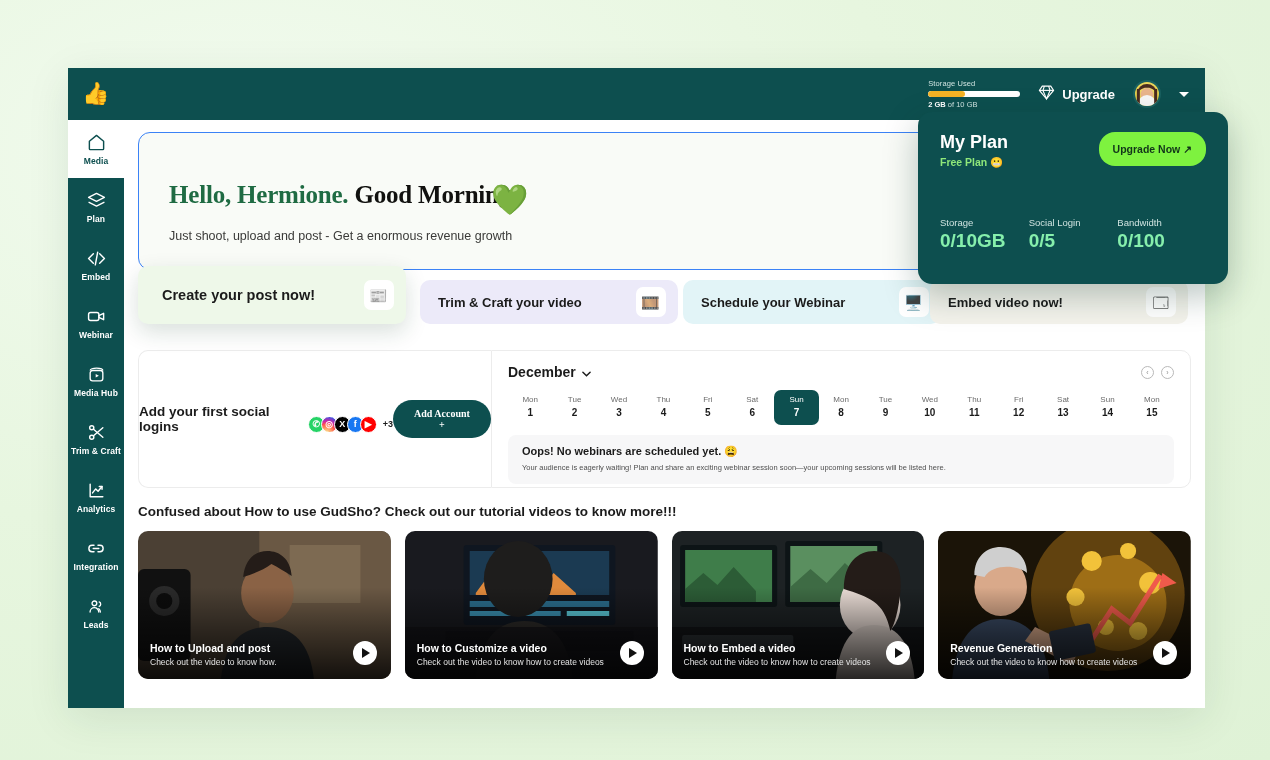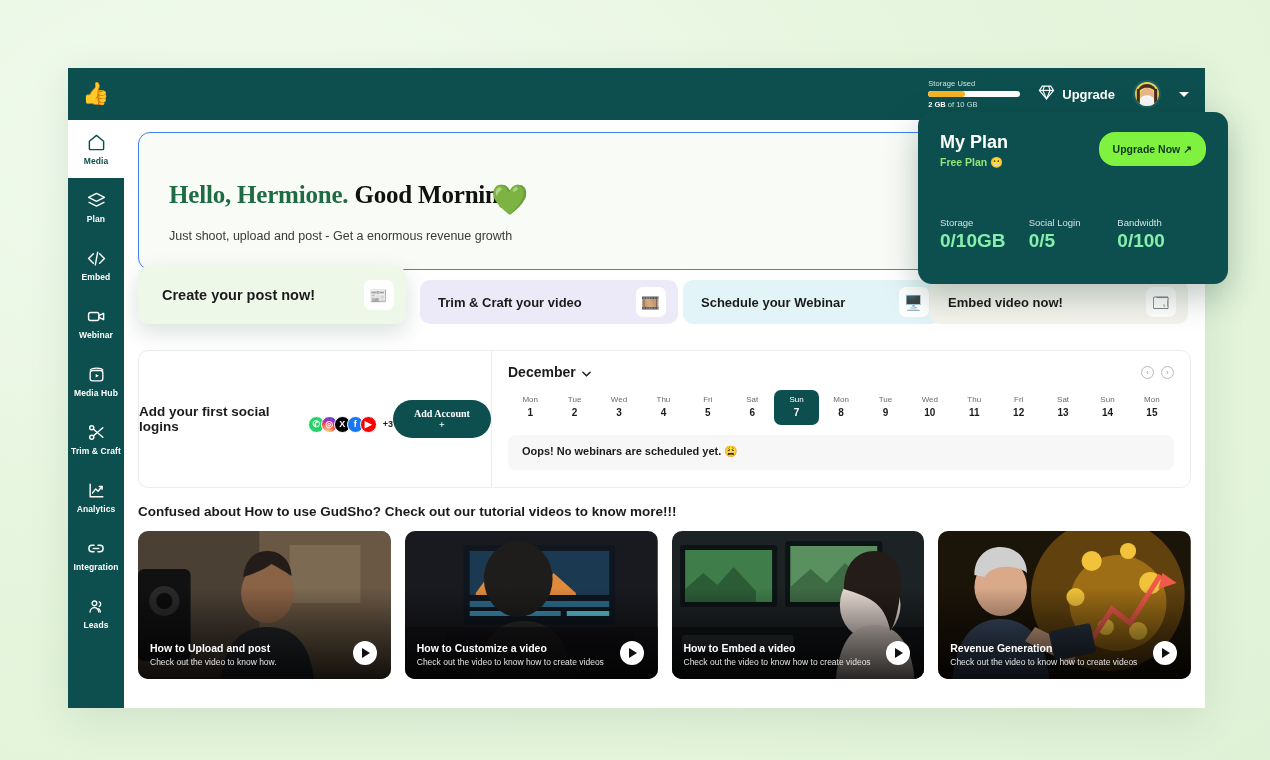--- a/index.html
+++ b/index.html
@@ -530,20 +530,21 @@
               <div class="dw">Sun</div>
               <div class="dn">14</div>
             </div>
             <div class="cday">
               <div class="dw">Mon</div>
               <div class="dn">15</div>
             </div>
           </div>
         <div class="notice">
           <div class="notice-title">Oops! No webinars are scheduled yet. 😩</div>
+          <div class="notice-sub">Your audience is eagerly waiting! Plan and share an exciting webinar session soon—your upcoming sessions will be listed here.</div>
         </div>
       </div>
     </div>
 
     <div class="tut-title">Confused about How to use GudSho? Check out our tutorial videos to know more!!!</div>
     <div class="tut-row">
 
       <div class="tcard">
         <div class="scene">
           <svg width="100%" height="100%" viewBox="0 0 250 148" preserveAspectRatio="none">

